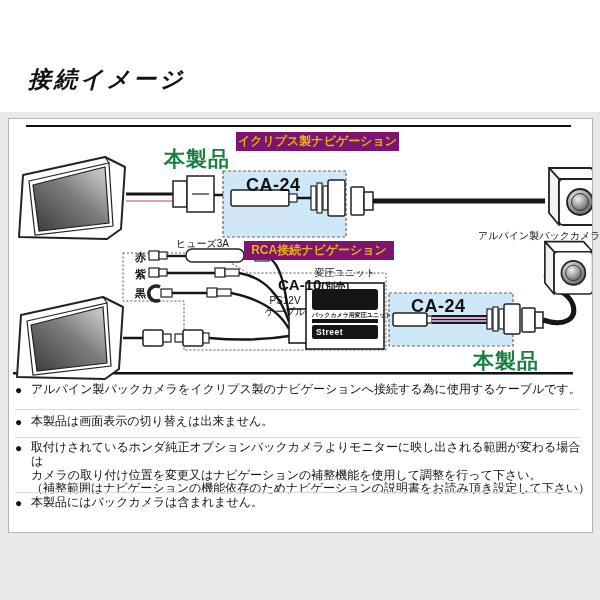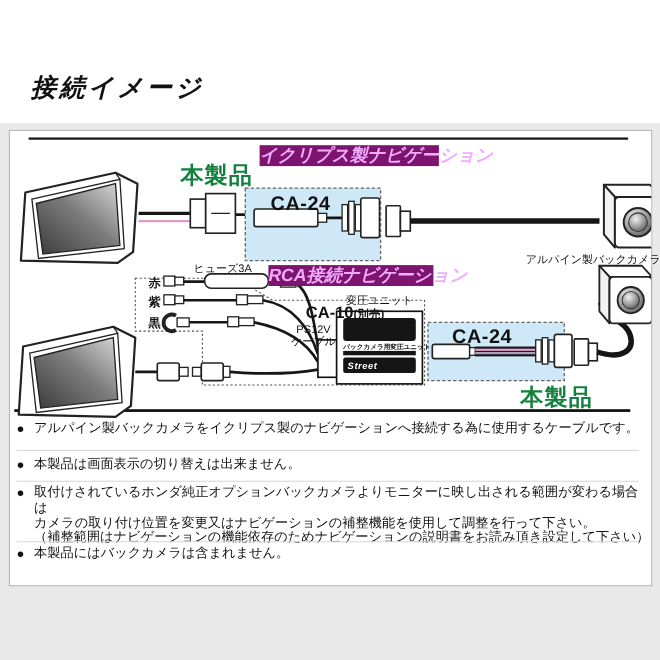--- a/index.html
+++ b/index.html
@@ -5,31 +5,31 @@
   html,body{margin:0;padding:0;}
   body{width:600px;height:600px;position:relative;background:#ffffff;overflow:hidden;
        font-family:"Liberation Sans","DejaVu Sans",sans-serif;color:#111;}
   .gray-bg{position:absolute;left:0;top:112px;width:600px;height:488px;background:#e9e9e9;}
   .page-title{position:absolute;left:28px;top:64px;margin:0;font-size:23px;font-weight:bold;
        letter-spacing:3px;color:#111;font-style:italic;}
   .panel{position:absolute;left:8px;top:118px;width:583px;height:413px;background:#ffffff;
        border:1px solid #b3b3b3;}
   .panel svg{position:absolute;left:0;top:0;}
   .lbl{position:absolute;white-space:nowrap;}
-  .banner{background:#7c1470;color:#f0abfc;font-weight:bold;font-size:16px;text-align:center;
-       line-height:19px;height:19px;font-style:italic;}
+  .banner{background:#7c1470;color:#eab308;font-weight:bold;font-size:12px;text-align:center;
+       line-height:19px;height:19px;}
   .product{color:#15803d;font-weight:bold;font-size:21px;letter-spacing:1px;}
   .adapter-lbl{font-weight:bold;font-size:18px;letter-spacing:.5px;}
   .small{font-size:10px;}
   .wire-lbl{font-size:11px;font-weight:bold;}
   .camodel{font-size:15px;font-weight:bold;margin-left:36px;}
   .camodel .suffix{font-size:10.5px;font-weight:bold;}
   .pscable{font-size:10px;line-height:11px;text-align:center;white-space:pre-line;}
   .bandtext{font-size:6px;text-align:center;color:#111;font-weight:bold;letter-spacing:0;}
-  .logotext{font-size:8.5px;font-style:italic;font-weight:bold;color:#fff;letter-spacing:.5px;}
+  .logotext{font-size:8.5px;font-weight:bold;color:#fff;letter-spacing:.5px;}
   .cam-lbl{font-size:10px;}
   .note-item{position:absolute;left:0;display:flex;}
   .note-item .marker{font-size:12px;width:16px;flex:none;}
   .note-item .txt{font-size:12px;line-height:13.8px;white-space:pre-line;}
   .footnote{position:absolute;font-size:10px;color:#111;}
   .sep{position:absolute;left:6px;width:566px;height:1px;background:#d9d9d9;}
 </style>
 </head>
 <body>
 

